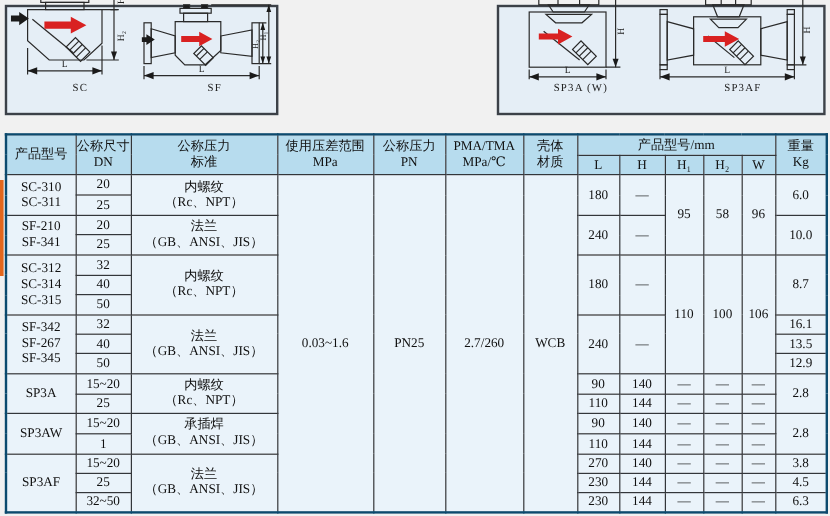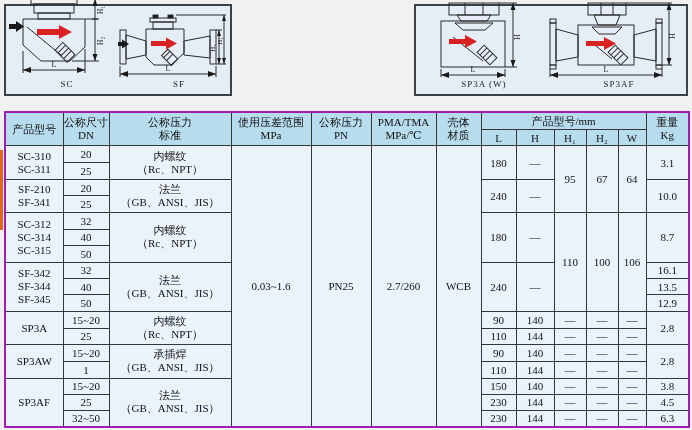--- a/index.html
+++ b/index.html
@@ -3,27 +3,27 @@
 <meta charset="utf-8">
 <style>
   html,body{margin:0;padding:0;}
   .screen{position:relative;width:692px;height:430px;background:#f1f1f1;overflow:hidden;
           font-family:"Liberation Serif","DejaVu Serif",serif;color:#111;}
   .diag-box{position:absolute;top:4px;height:92px;background:#e5eef6;border:2px solid #3c4148;
             display:flex;align-items:flex-end;justify-content:space-around;box-sizing:border-box;}
   .box-left{left:4px;width:228px;}
   .box-right{left:414px;width:274px;}
   .figure{display:flex;flex-direction:column;align-items:center;}
-  .caption{font-size:9px;line-height:10px;padding-bottom:5px;letter-spacing:1px;color:#222;margin-left:13px;}
+  .caption{font-size:9px;line-height:10px;padding-bottom:16px;letter-spacing:1px;color:#222;margin-left:13px;}
   svg{display:block;}
   svg text{font-family:"Liberation Serif","DejaVu Serif",serif;fill:#222;}
   .accent-strip{position:absolute;left:0;top:150px;width:3px;height:80px;}
   table.spec{position:absolute;left:4px;top:111px;width:684px;height:317px;
              border-collapse:collapse;table-layout:fixed;font-size:11px;
-             border:2px solid #a21caf;}
+             border:2px solid #0c4a6e;}
   table.spec th,table.spec td{border:1px solid #33363a;text-align:center;vertical-align:middle;
              padding:0;line-height:12px;background:#eaf3fa;overflow:hidden;}
   table.spec th{background:#b7dcee;font-weight:normal;}
   .two-line div{line-height:13px;}
 </style>
 </head>
 <body>
 
 <div class="screen">
 
@@ -243,23 +243,23 @@
             <div>内螺纹</div>
             <div>（Rc、NPT）</div>
           </td>
       <td rowspan="17">0.03~1.6</td>
       <td rowspan="17">PN25</td>
       <td rowspan="17">2.7/260</td>
       <td rowspan="17">WCB</td>
       <td rowspan="2">180</td>
       <td rowspan="2">—</td>
       <td rowspan="4">95</td>
-      <td rowspan="4">67</td>
-      <td rowspan="4">64</td>
-      <td rowspan="2">3.1</td>
+      <td rowspan="4">58</td>
+      <td rowspan="4">96</td>
+      <td rowspan="2">6.0</td>
     </tr>
     <tr>
           <td>25</td>
         </tr>
 
     <tr>
       <td rowspan="2" class="two-line">
             <div>SF-210</div>
             <div>SF-341</div>
           </td>
@@ -297,21 +297,21 @@
     <tr>
           <td>40</td>
         </tr>
     <tr>
           <td>50</td>
         </tr>
 
     <tr>
       <td rowspan="3" class="two-line">
             <div>SF-342</div>
-            <div>SF-344</div>
+            <div>SF-267</div>
             <div>SF-345</div>
           </td>
       <td>32</td>
       <td rowspan="3" class="two-line">
             <div>法兰</div>
             <div>（GB、ANSI、JIS）</div>
           </td>
       <td rowspan="3">240</td>
       <td rowspan="3">—</td>
       <td>16.1</td>
@@ -371,21 +371,21 @@
       <td>—</td>
     </tr>
 
     <tr>
       <td rowspan="3">SP3AF</td>
       <td>15~20</td>
       <td rowspan="3" class="two-line">
             <div>法兰</div>
             <div>（GB、ANSI、JIS）</div>
           </td>
-      <td>150</td>
+      <td>270</td>
       <td>140</td>
       <td>—</td>
       <td>—</td>
       <td>—</td>
       <td>3.8</td>
     </tr>
     <tr>
       <td>25</td>
       <td>230</td>
       <td>144</td>

